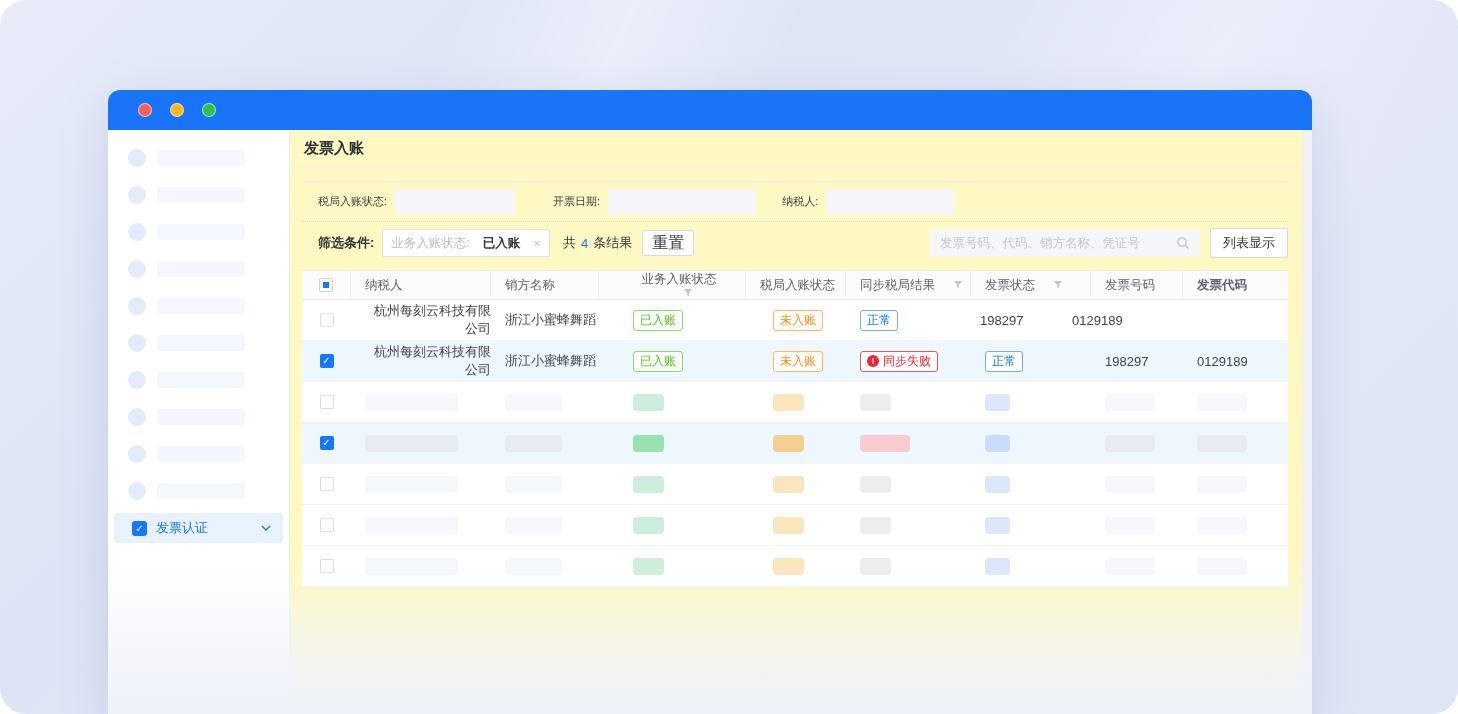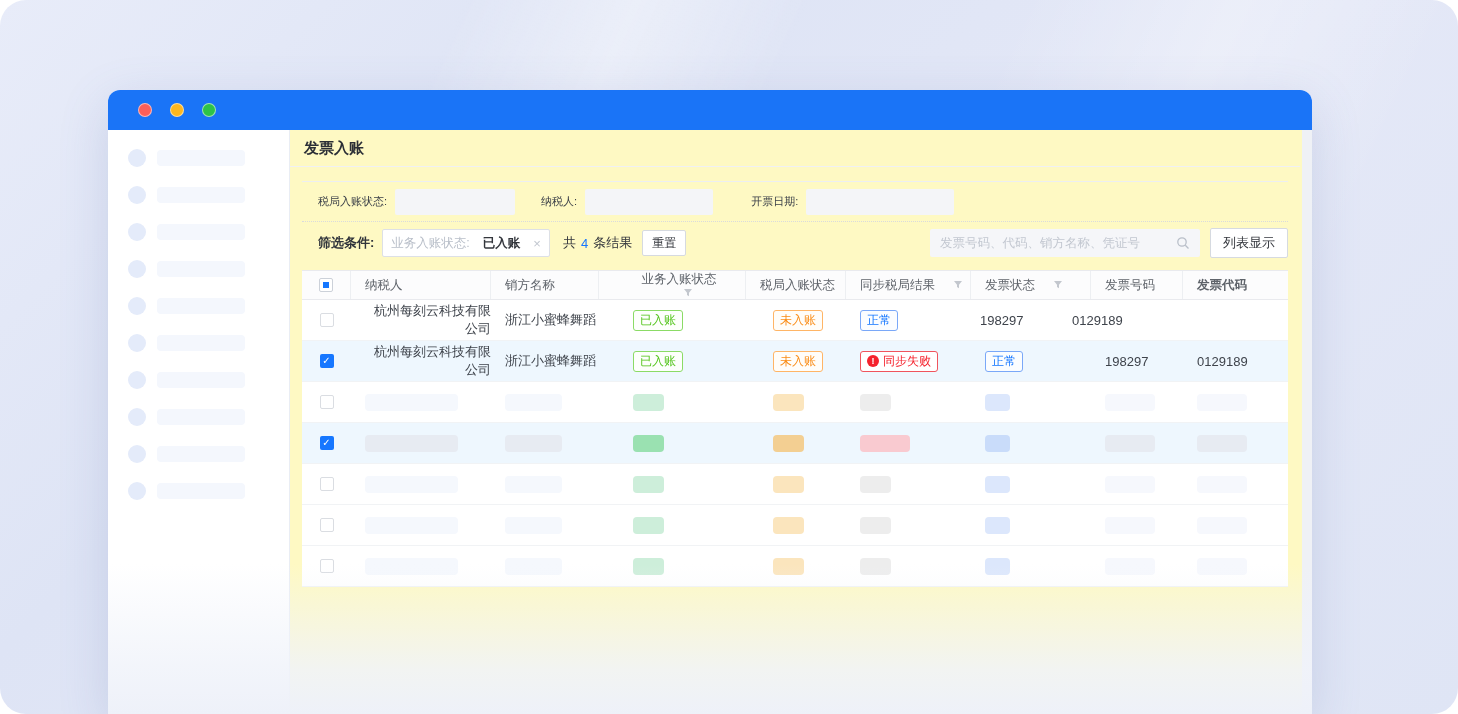--- a/index.html
+++ b/index.html
@@ -34,21 +34,21 @@
   .f-label{font-size:11px;color:#3a3f47;}
   .f-input{height:26px;background:#f4f5f8;border:none;border-radius:2px;margin-left:8px;}
   .toolbar-row{display:flex;align-items:center;height:42px;padding-left:16px;}
   .tb-label{font-size:13px;color:#30343b;font-weight:700;}
   .tag{display:flex;align-items:center;height:26px;border:1px solid #dde0e6;border-radius:2px;padding:0 8px;margin-left:8px;gap:13px;background:#fff;}
   .tag-prefix{color:#b9bfc9;font-size:12.5px;}
   .tag-value{color:#33363c;font-size:12.5px;font-weight:700;}
   .tag-close{color:#c1c6cf;font-size:13px;cursor:pointer;}
   .result-text{margin-left:13px;font-size:13px;color:#33363c;display:flex;gap:5px;align-items:center;}
   .result-count{color:#1677ff;}
-  .reset-btn{margin-left:10px;height:24px;padding:0 9px;border:1px solid #d6dae0;border-radius:2px;background:#fff;font-size:12px;color:#33363c;display:flex;align-items:center;}
+  .reset-btn{margin-left:10px;height:24px;padding:0 9px;border:1px solid #d6dae0;border-radius:2px;background:#fff;font-size:16px;color:#33363c;display:flex;align-items:center;}
   .spacer{flex:1;}
   .search-box{width:270px;height:28px;background:#f5f6f9;border-radius:2px;display:flex;align-items:center;padding:0 10px;box-sizing:border-box;}
   .search-ph{flex:1;font-size:12.5px;color:#c2c7d0;white-space:nowrap;overflow:hidden;}
   .list-btn{margin-left:10px;height:28px;padding:0 12px;background:#fff;border:1px solid #d6dae0;border-radius:2px;font-size:13px;color:#33363c;display:flex;align-items:center;}
   
   .table{margin:6px 12px 0;text-align:right;}
   .thead{display:flex;height:28px;border-top:1px solid #e9eaee;border-bottom:1px solid #e9eaee;background:#fcfcfd;}
   .th{font-size:12.5px;color:#5f646b;display:flex;align-items:center;padding-left:14px;box-sizing:border-box;border-right:1px solid #edeff2;flex:none;}
   .th:last-child{border-right:none;font-weight:bold;}
   .th .funnel{margin-left:18px;display:flex;}
@@ -121,38 +121,45 @@
           </div>
           <div class="sk-item">
             <span class="sk-circle"></span>
             <span class="sk-bar"></span>
           </div>
           <div class="sk-item">
             <span class="sk-circle"></span>
             <span class="sk-bar"></span>
           </div>
         </div>
+      <div class="active-item">
+        <span class="cert-icon"></span>
+        <span class="active-label">发票认证</span>
+        <svg width="10" height="6" viewBox="0 0 10 6" fill="none" stroke="#1677ff" stroke-width="1.4">
+            <polyline points="1,1 5,5 9,1"></polyline>
+          </svg>
+      </div>
     </div>
     <div class="main">
       <div class="page-title-row">
         <span class="page-title">发票入账</span>
       </div>
       <div class="filter-section">
         <div class="filter-row">
           <div class="f-group">
             <span class="f-label">税局入账状态:</span>
             <div class="f-input" style="width:120px"></div>
           </div>
+          <div class="f-group" style="margin-left:38px">
+            <span class="f-label">开票日期:</span>
+            <div class="f-input" style="width:148px"></div>
+          </div>
           <div class="f-group" style="margin-left:26px">
             <span class="f-label">纳税人:</span>
             <div class="f-input" style="width:128px"></div>
-          </div>
-          <div class="f-group" style="margin-left:38px">
-            <span class="f-label">开票日期:</span>
-            <div class="f-input" style="width:148px"></div>
           </div>
         </div>
         <div class="toolbar-row">
           <span class="tb-label">筛选条件:</span>
           <span class="tag">
             <span class="tag-prefix">业务入账状态:</span>
             <span class="tag-value">已入账</span>
             <span class="tag-close">×</span>
           </span>
           <span class="result-text">

